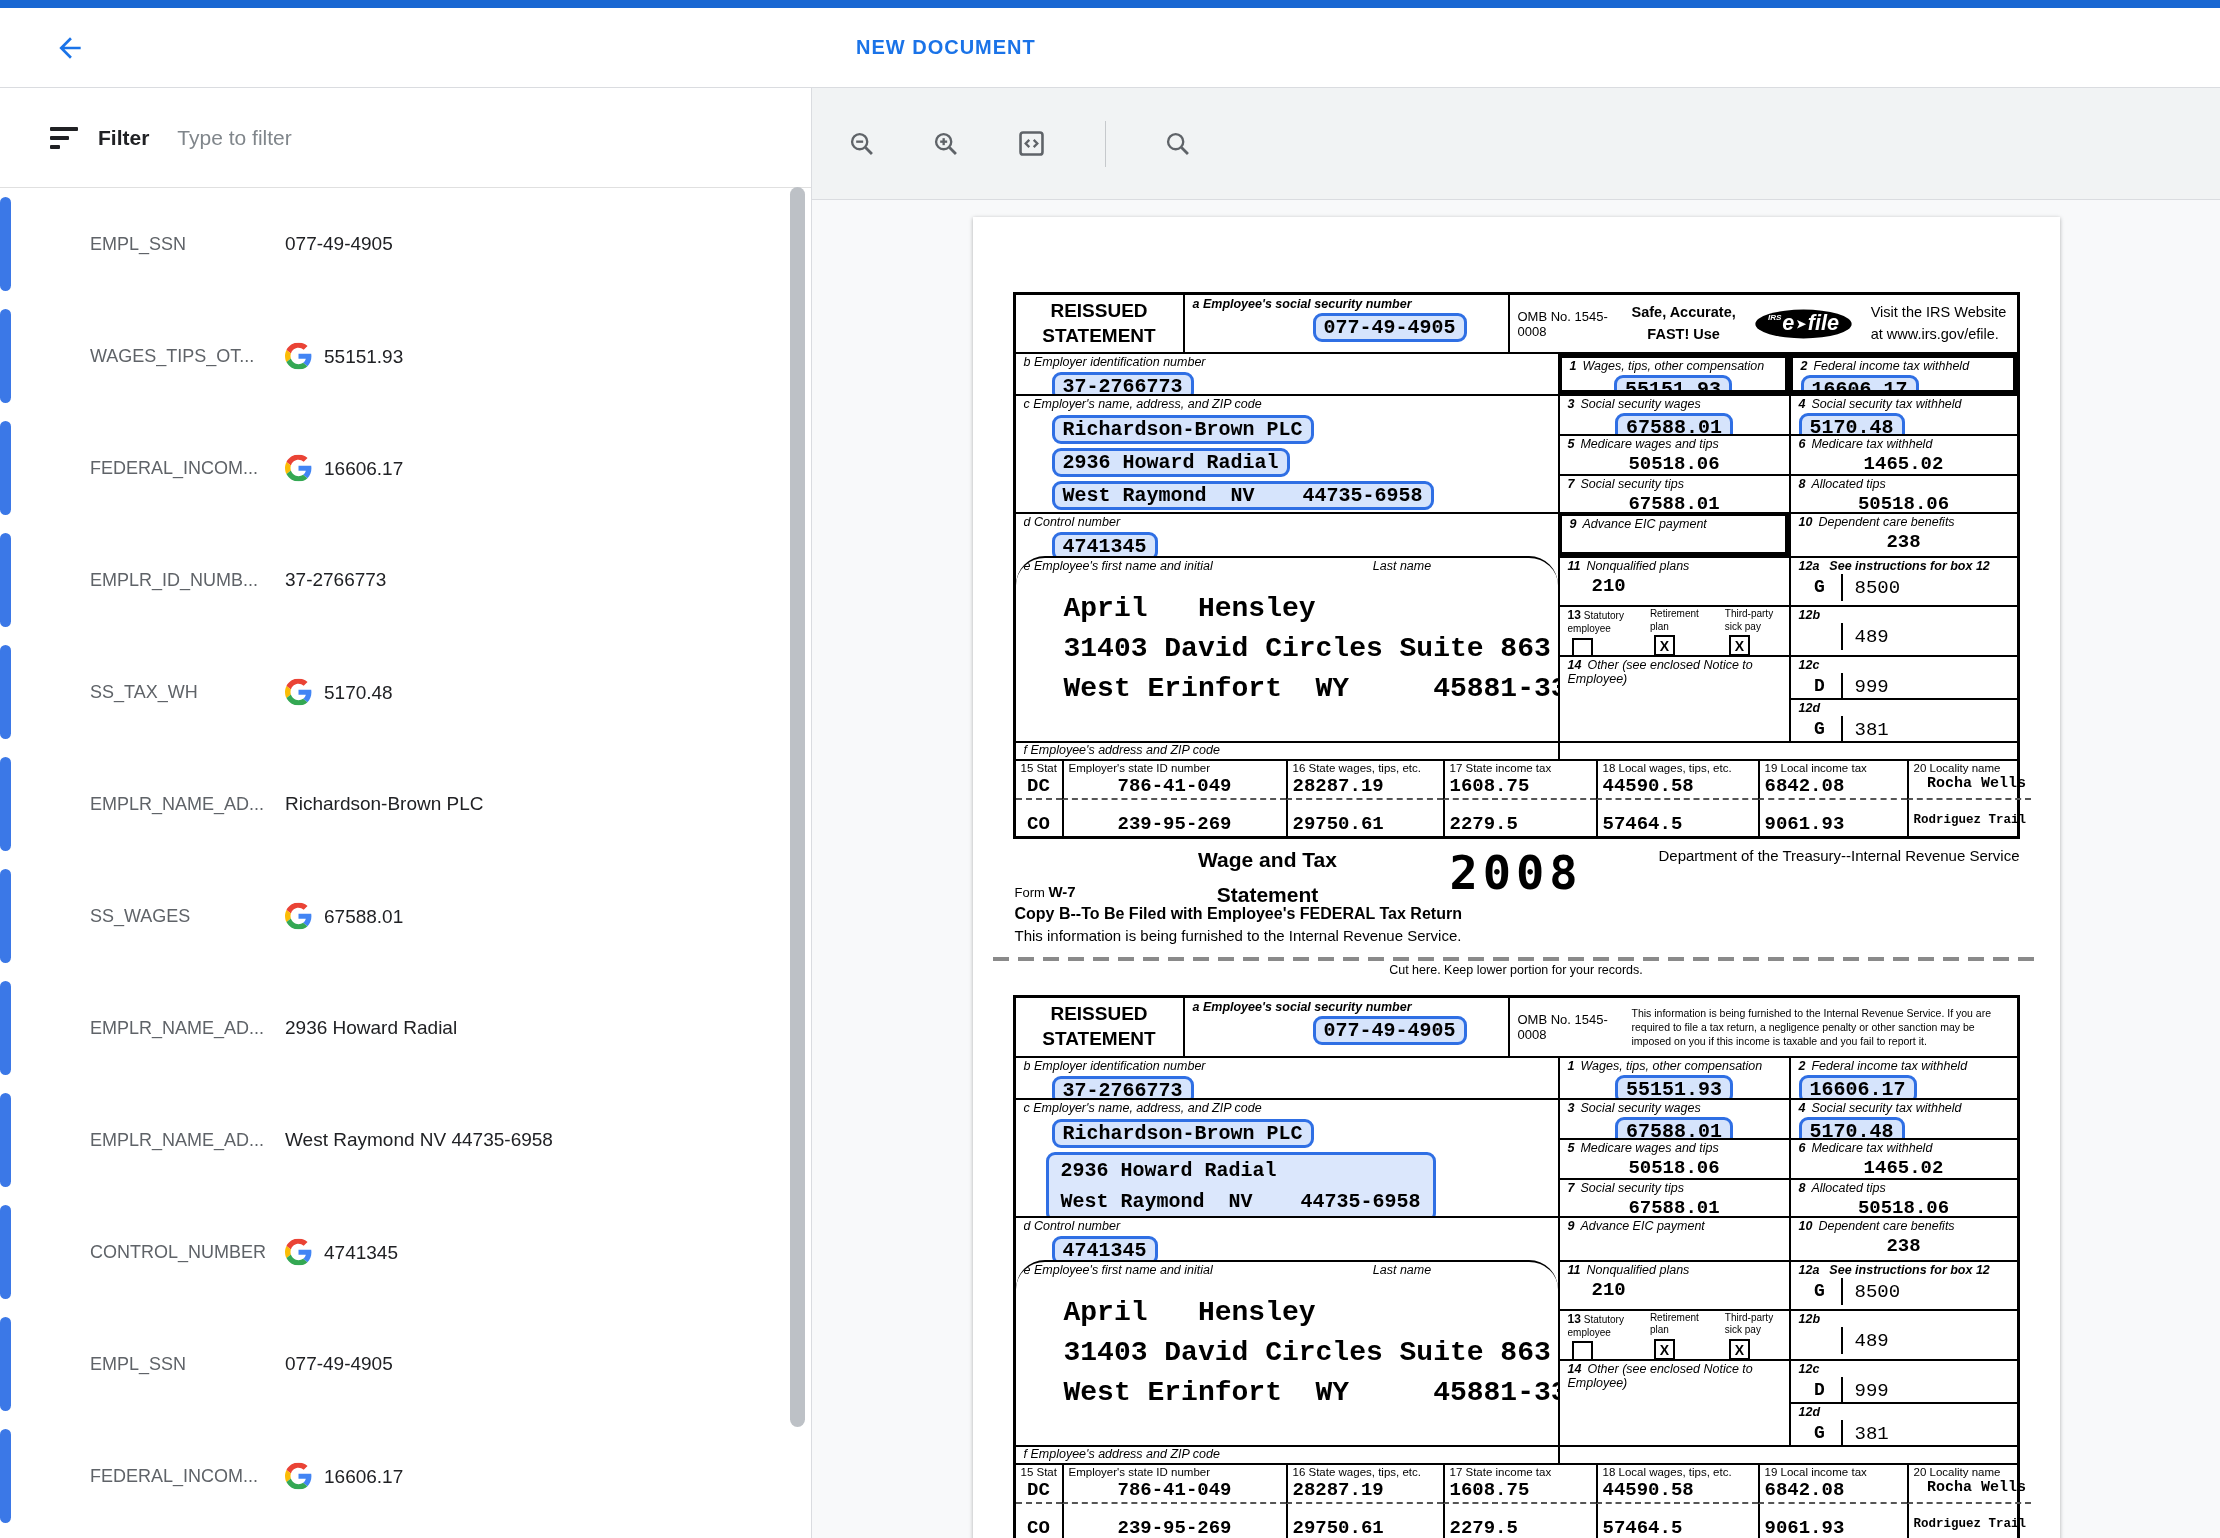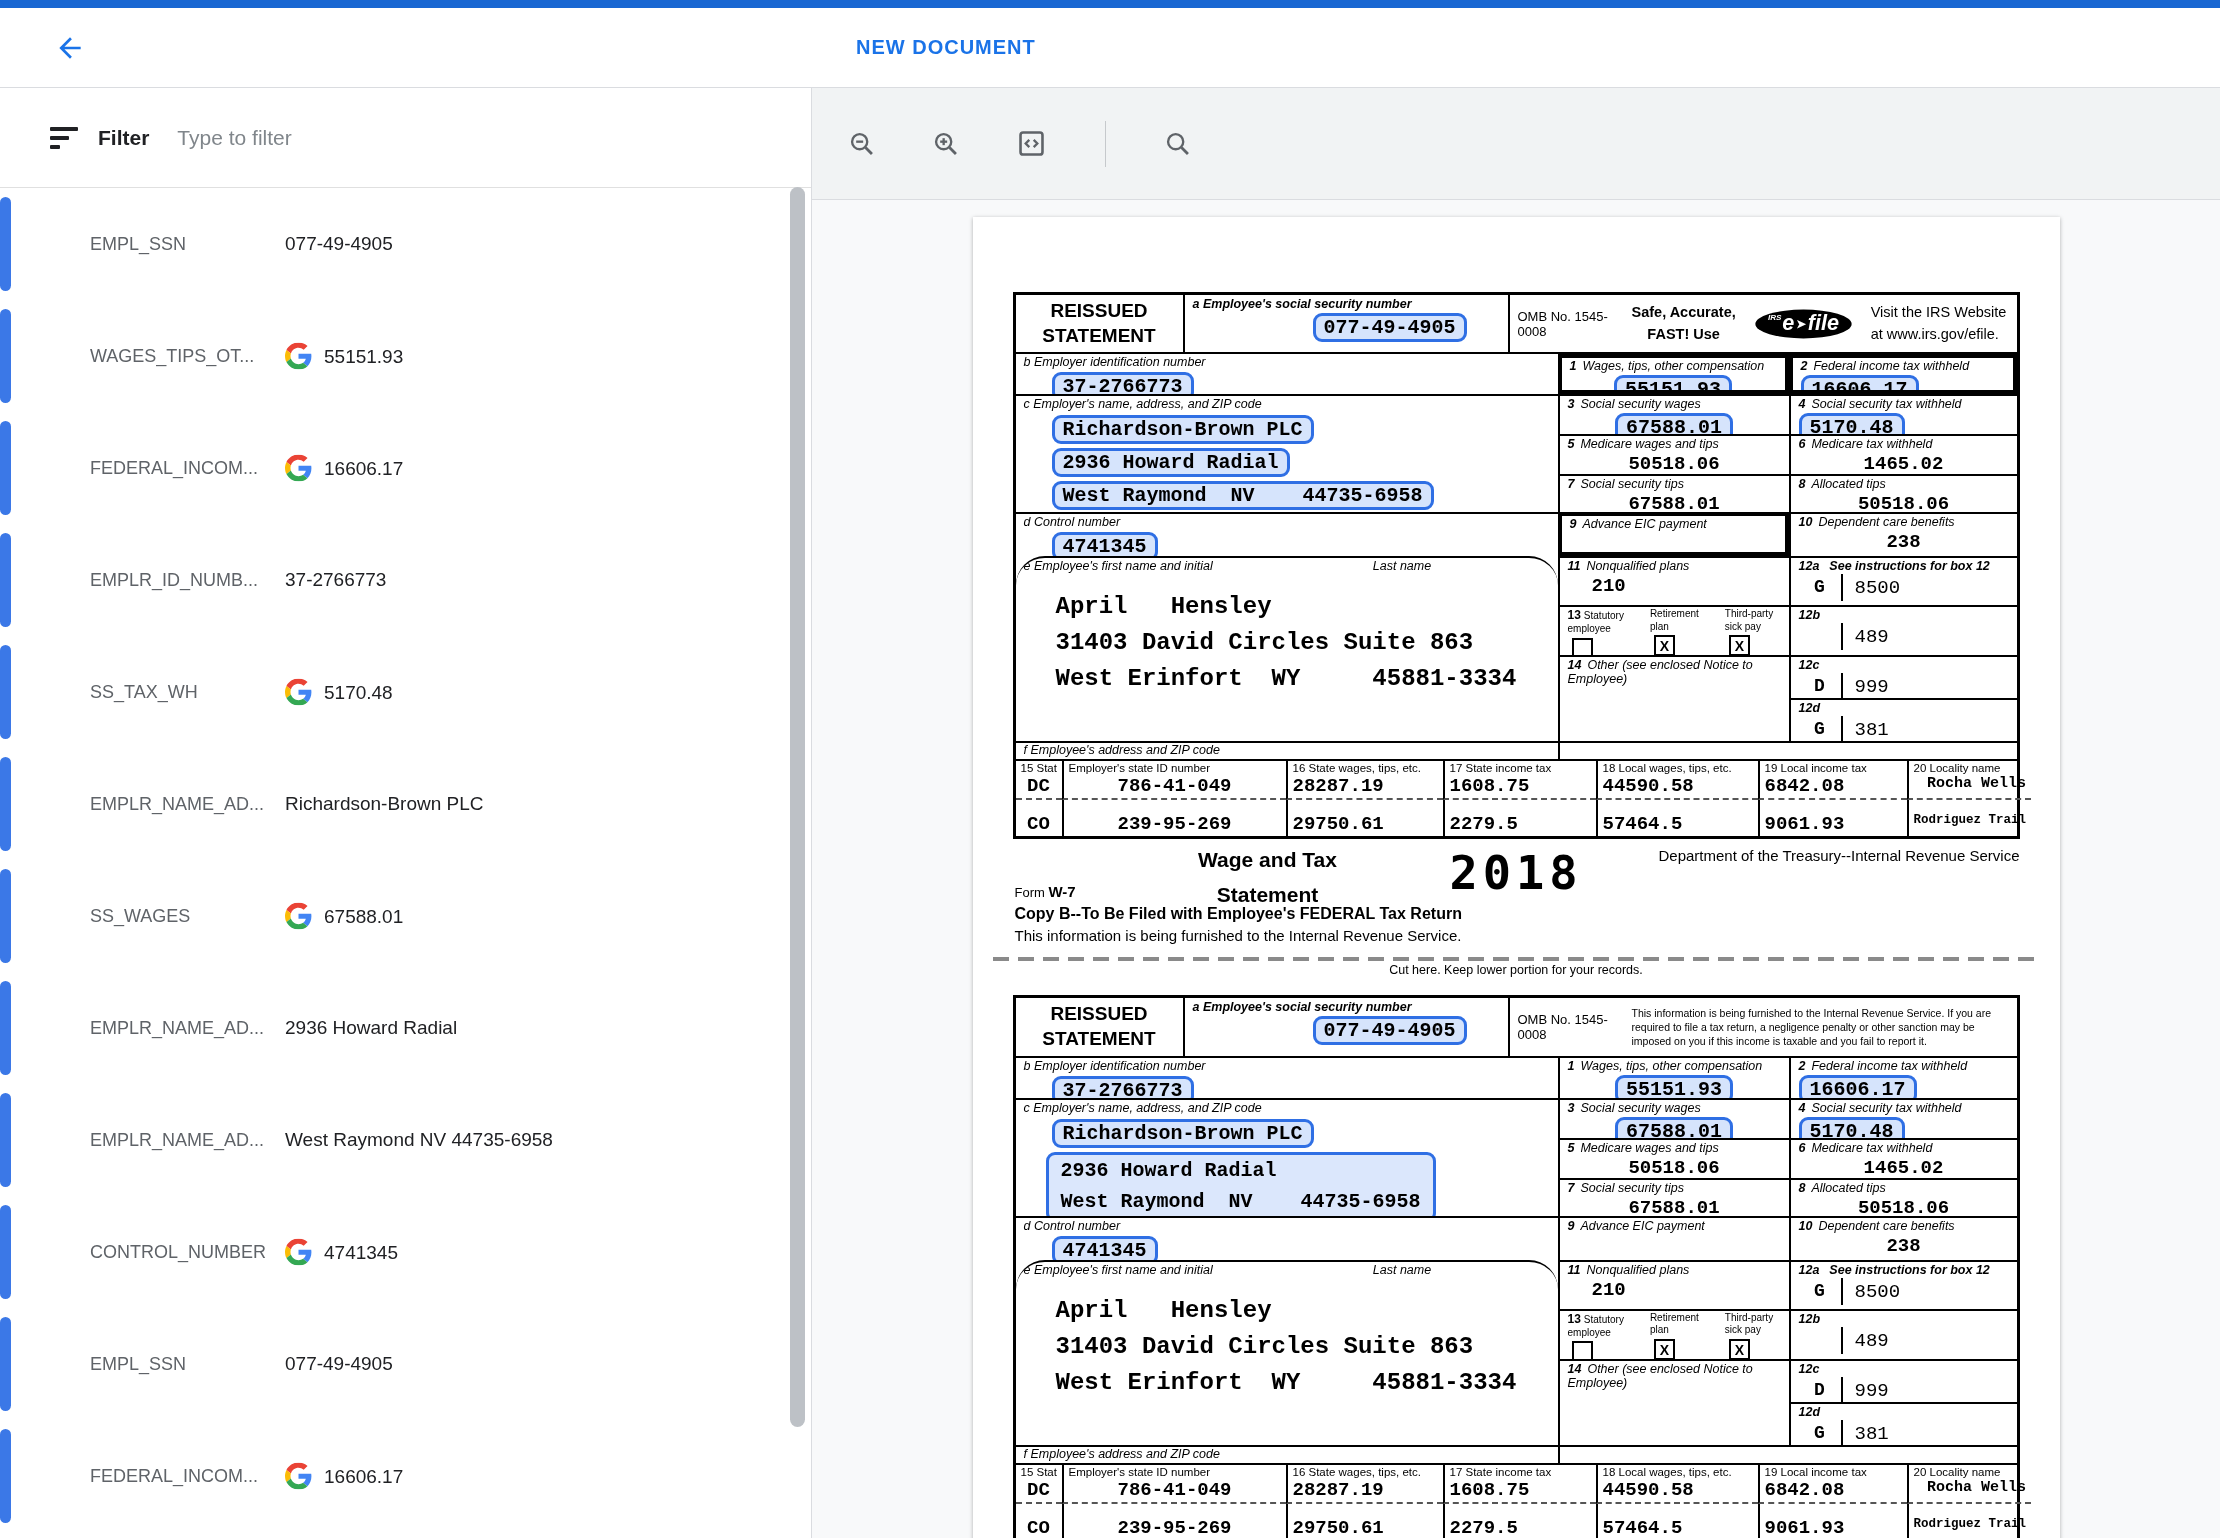--- a/index.html
+++ b/index.html
@@ -110,21 +110,21 @@
 
   .numval { font-family:"Liberation Mono",monospace; font-weight:700; font-size:19px;
     text-align:center; margin-top:2px; white-space:pre; }
   .cell-b .hl { margin:3px 0 0 28px; }
   .cell-c .mono { font-size:20px; }
   .cell-c .hl { margin:4px 0 0 28px; font-size:20px; }
   .cell-c .hlblock { margin:4px 0 0 22px; }
   .cell-d .hl { margin:3px 0 0 28px; }
   .cell-e .e-lblrow { display:flex; }
   .cell-e .e-lblrow .lbl:nth-child(2) { margin-left:160px; }
-  .cell-e .mono { display:block; font-size:24px; margin-left:32px; }
+  .cell-e .mono { display:block; font-size:28px; margin-left:40px; }
   .cell-e .mono.nm { margin-top:20px; }
   .cell-e .mono + .mono { margin-top:9px; }
 
   .b12 .lbl b { margin-right:10px; }
   .b12row { display:flex; align-items:stretch; margin-top:1px; }
   .b12code { width:42px; text-align:center; font-family:"Liberation Mono",monospace;
     font-weight:700; font-size:18px; padding-top:3px; }
   .b12amt { border-left:2px solid #000; padding:3px 0 2px 12px; min-height:27px;
     font-family:"Liberation Mono",monospace; font-weight:400; font-size:19px; }
 
@@ -550,21 +550,21 @@
                 </div>
               <div style="padding-top:12px">
                   <div class="sv loc2">Rodriguez Trail</div>
                 </div>
             </div>
           </div>
 
           <div class="w2f">
             <span class="f-form"><span>Form</span> <b>W-7</b></span>
             <span class="f-title"><span>Wage and Tax</span><br><span>Statement</span></span>
-            <span class="f-year">2018</span>
+            <span class="f-year">2008</span>
             <span class="f-dept">Department of the Treasury--Internal Revenue Service</span>
             <span class="f-copy">Copy B--To Be Filed with Employee's FEDERAL Tax Return</span>
             <span class="f-sub">This information is being furnished to the Internal Revenue Service.</span>
           </div>
         </div>
 
         <div class="cutline">
           <div class="cut-dashes"></div>
           <div class="cut-text">Cut here.  Keep lower portion for your records.</div>
         </div>

